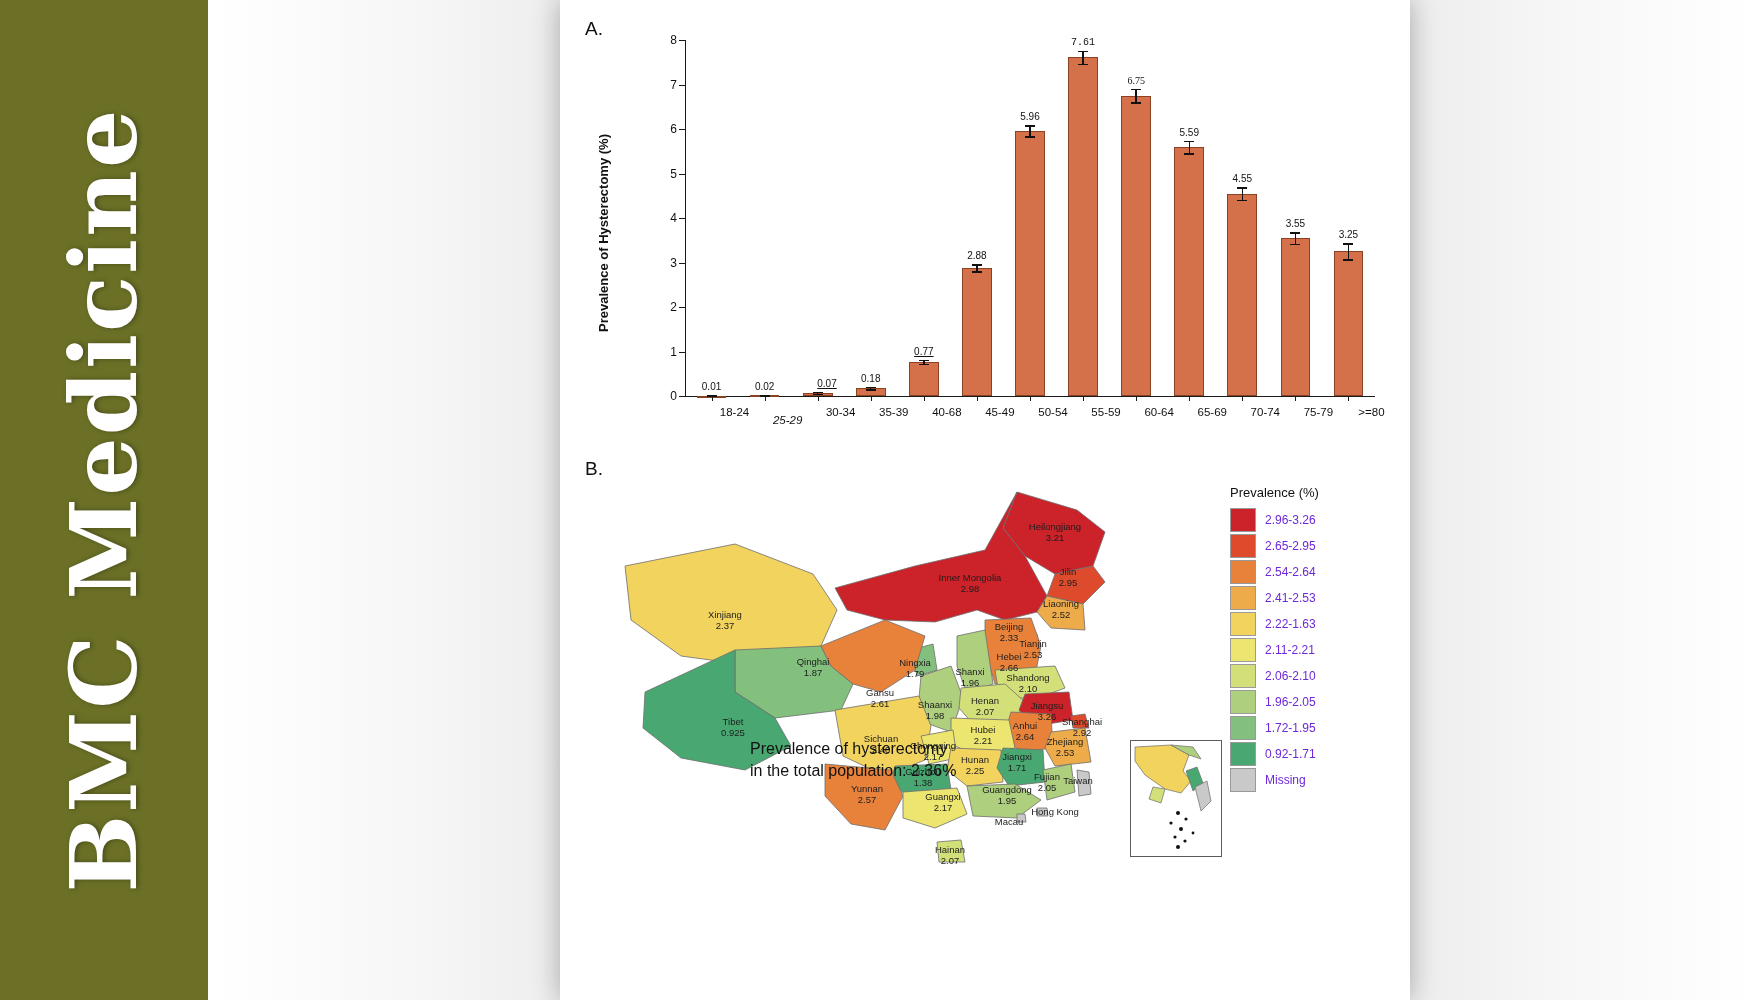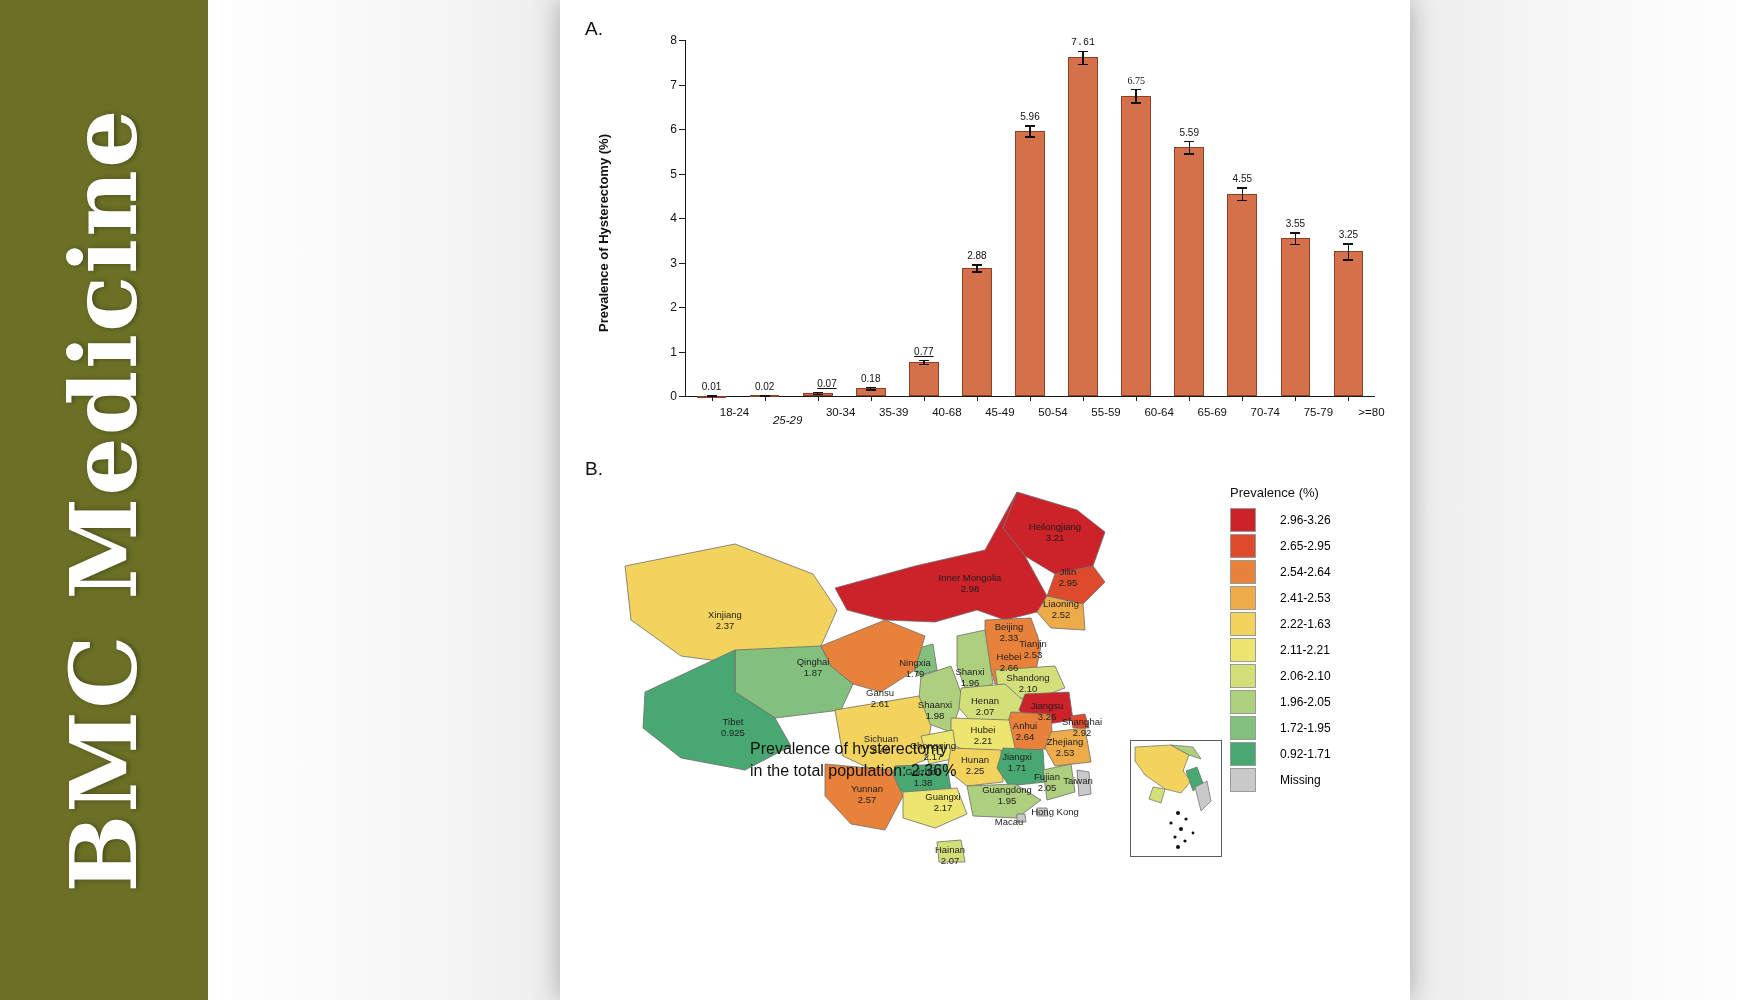--- a/index.html
+++ b/index.html
@@ -49,21 +49,21 @@
   #panelB{position:absolute;left:585px;top:470px;width:800px;height:520px;}
   #mapsvg{position:absolute;left:0;top:0;}
   .prov-lbl{font-size:9.5px;fill:#1d1d1d;font-family:"Liberation Sans",sans-serif;text-anchor:middle;}
   .prov-val{font-size:9.5px;fill:#1d1d1d;font-family:"Liberation Sans",sans-serif;text-anchor:middle;}
   .map-note{position:absolute;left:165px;top:268px;font-size:16px;color:#111;line-height:1.35;}
 
   .legend{position:absolute;left:645px;top:15px;width:150px;}
   .legend-title{font-size:13px;color:#111;margin-bottom:7px;}
   .legend-row{display:flex;align-items:center;height:26px;}
   .legend-swatch{width:26px;height:24px;border:1px solid #9a9a9a;box-sizing:border-box;}
-  .legend-label{font-size:12px;color:#000000;margin-left:24px;}
+  .legend-label{font-size:12px;color:#6d28d9;margin-left:9px;}
 
   .inset{position:absolute;left:545px;top:270px;width:90px;height:115px;background:#ffffff;border:1px solid #5b5b5b;}
 </style>
 </head>
 <body>
 
 <div id="root">
 
   <div class="gradient-left"></div>
   <div class="gradient-right"></div>

